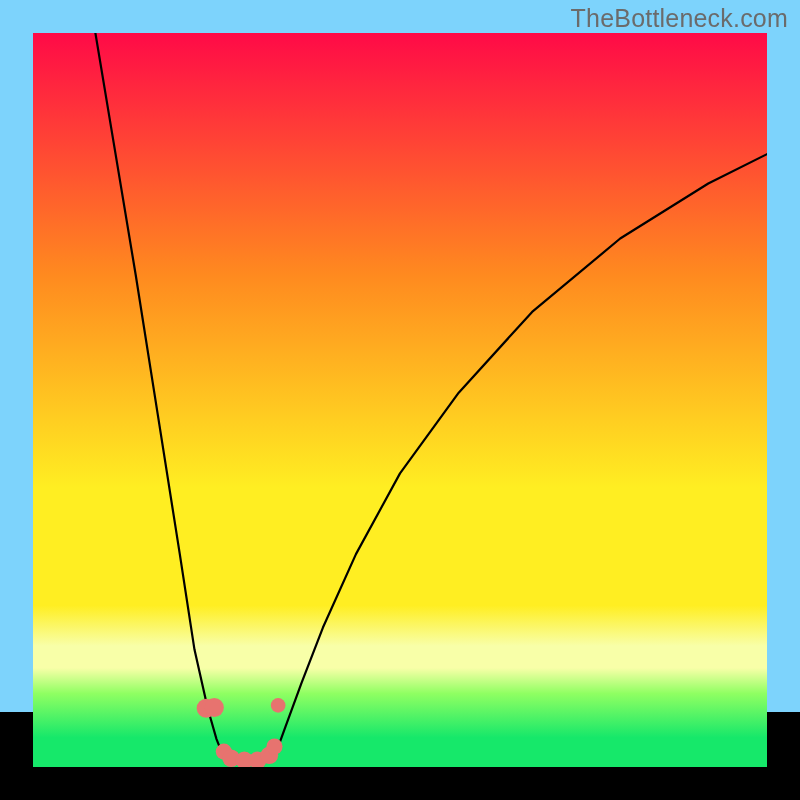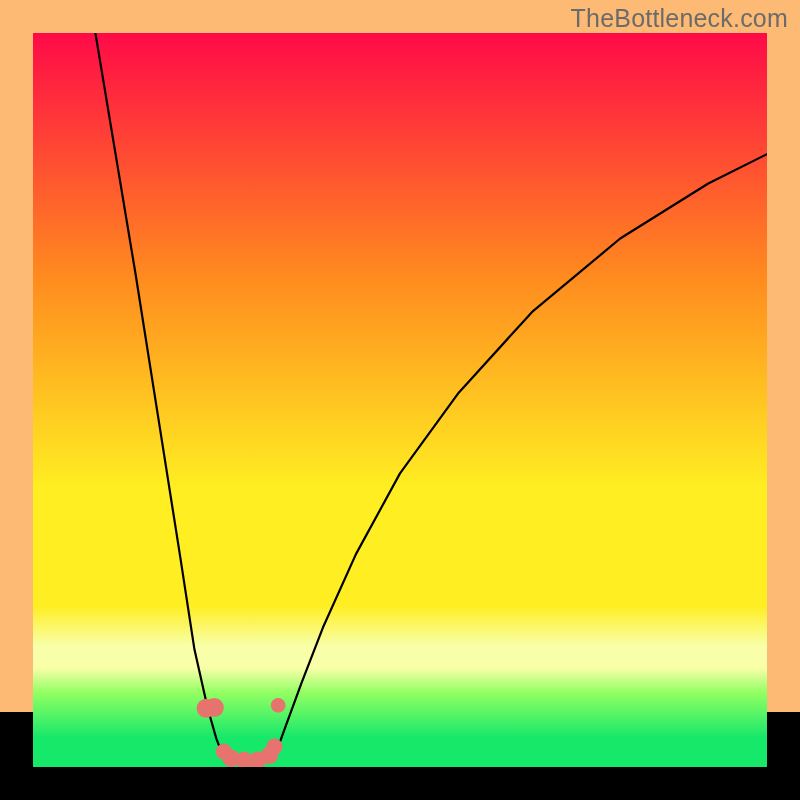--- a/index.html
+++ b/index.html
@@ -9,21 +9,21 @@
     height: 800px;
     background: #000;
     overflow: hidden;
   }
   .frame {
     position: absolute;
     left: 0;
     top: 0;
     width: 800px;
     height: 712px;
-    background: #fdba74;
+    background: #7dd3fc;
   }
   .plot {
     position: absolute;
     left: 33px;
     top: 33px;
     width: 734px;
     height: 734px;
     overflow: hidden;
   }
   .watermark {

